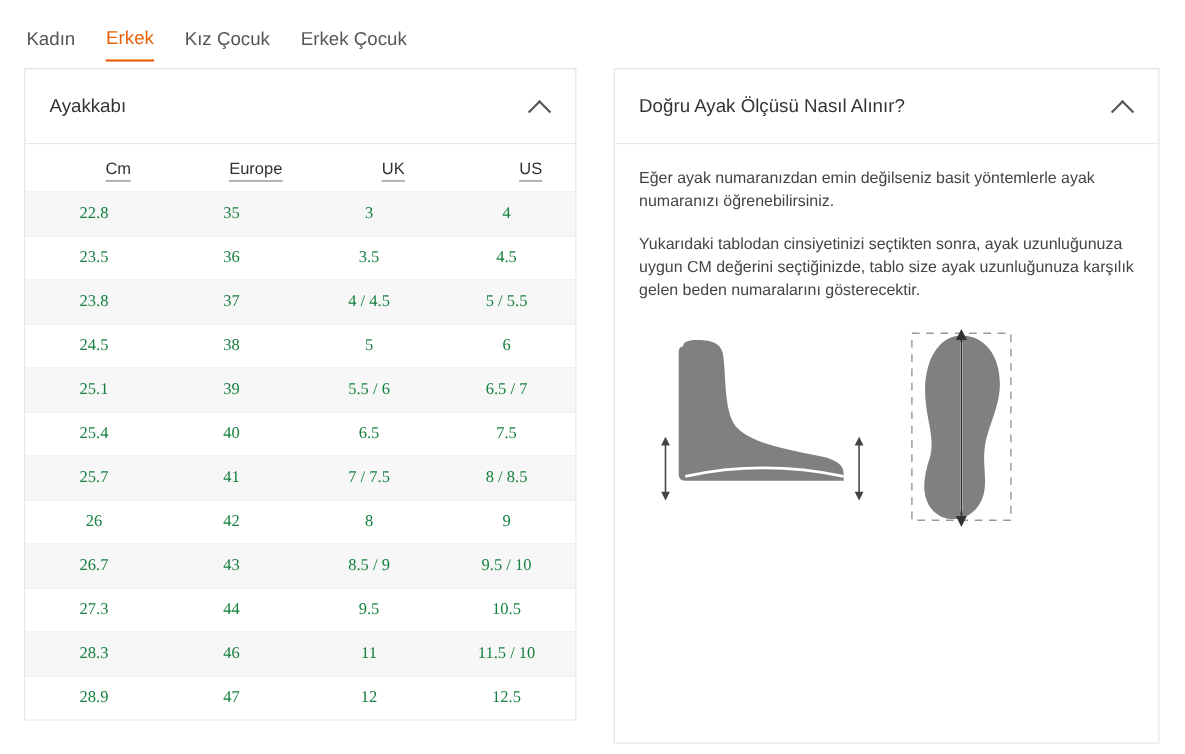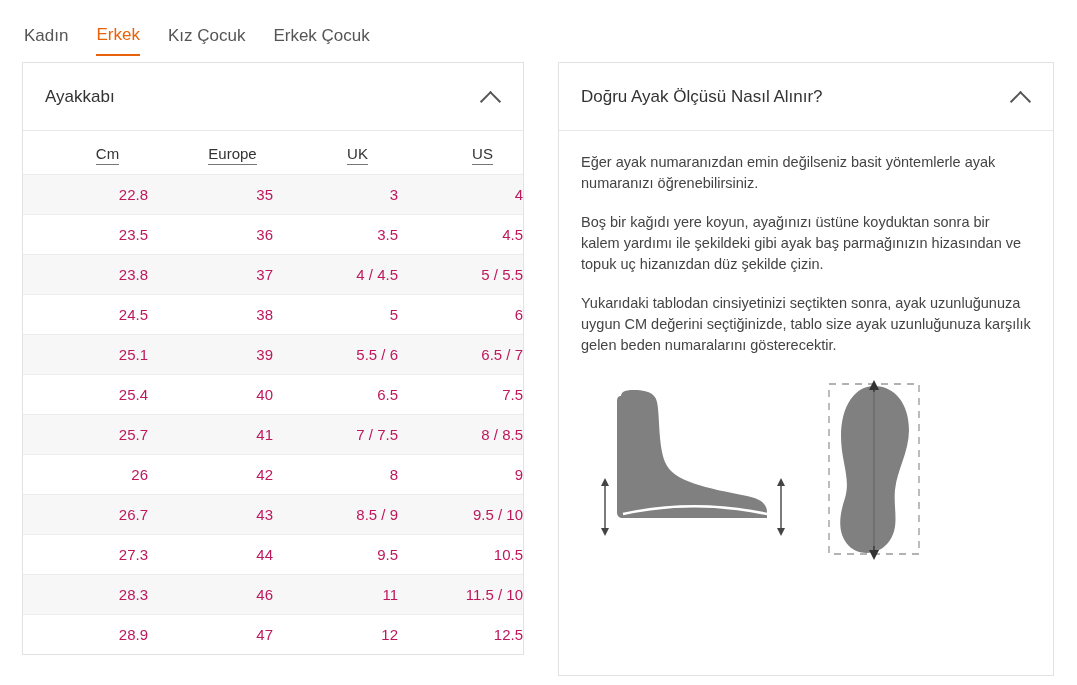--- a/index.html
+++ b/index.html
@@ -97,25 +97,26 @@
     color: #333;
     padding: 14px 0 12px 0;
     text-align: center;
   }
   table.sizes th span {
     border-bottom: 1px solid #777;
     padding-bottom: 2px;
     margin-left: 44px;
   }
   table.sizes td {
-    text-align: right;
+    text-align: center;
     padding: 11px 0;
-    color: #be185d;
+    color: #15803d;
     font-size: 15px;
     border-top: 1px solid #ececec;
+    font-family: Liberation Serif, serif;
   }
   table.sizes tbody tr:nth-child(odd) { background: #f7f7f7; }
   table.sizes tbody tr:nth-child(even) { background: #ffffff; }
   table.sizes col.c1 { width: 25%; }
   table.sizes col.c2 { width: 25%; }
   table.sizes col.c3 { width: 25%; }
   table.sizes col.c4 { width: 25%; }
 
   
   .info-body {
@@ -248,21 +249,20 @@
     </div>
 
     <div class="panel panel-right">
       <div class="panel-head">
         <div class="panel-title">Doğru Ayak Ölçüsü Nasıl Alınır?</div>
         <div class="chev"></div>
       </div>
 
       <div class="info-body">
         <p class="info-p">Eğer ayak numaranızdan emin değilseniz basit yöntemlerle ayak numaranızı öğrenebilirsiniz.</p>
-        <p class="info-p">Boş bir kağıdı yere koyun, ayağınızı üstüne koyduktan sonra bir kalem yardımı ile şekildeki gibi ayak baş parmağınızın hizasından ve topuk uç hizanızdan düz şekilde çizin.</p>
         <p class="info-p">Yukarıdaki tablodan cinsiyetinizi seçtikten sonra, ayak uzunluğunuza uygun CM değerini seçtiğinizde, tablo size ayak uzunluğunuza karşılık gelen beden numaralarını gösterecektir.</p>
 
         <div class="figures">
 
           <svg class="foot-side" width="200" height="180" viewBox="0 0 200 180">
             <path d="M22,10 C22,6 26,4 34,4 C46,4 56,6 58,16 C61,30 59,58 66,76 C74,96 108,102 148,110 C162,113 168,118 168,126 L168,132 L24,132 C20,132 18,130 18,126 L18,16 C18,12 19,10 22,10 Z" fill="#808080"></path>
             <path d="M24,128 C70,118 120,118 168,128" fill="none" stroke="#ffffff" stroke-width="2.5"></path>
 
             <line x1="6" y1="96" x2="6" y2="146" stroke="#444" stroke-width="1.4"></line>
             <path d="M6,92 L2,100 L10,100 Z" fill="#444"></path>

